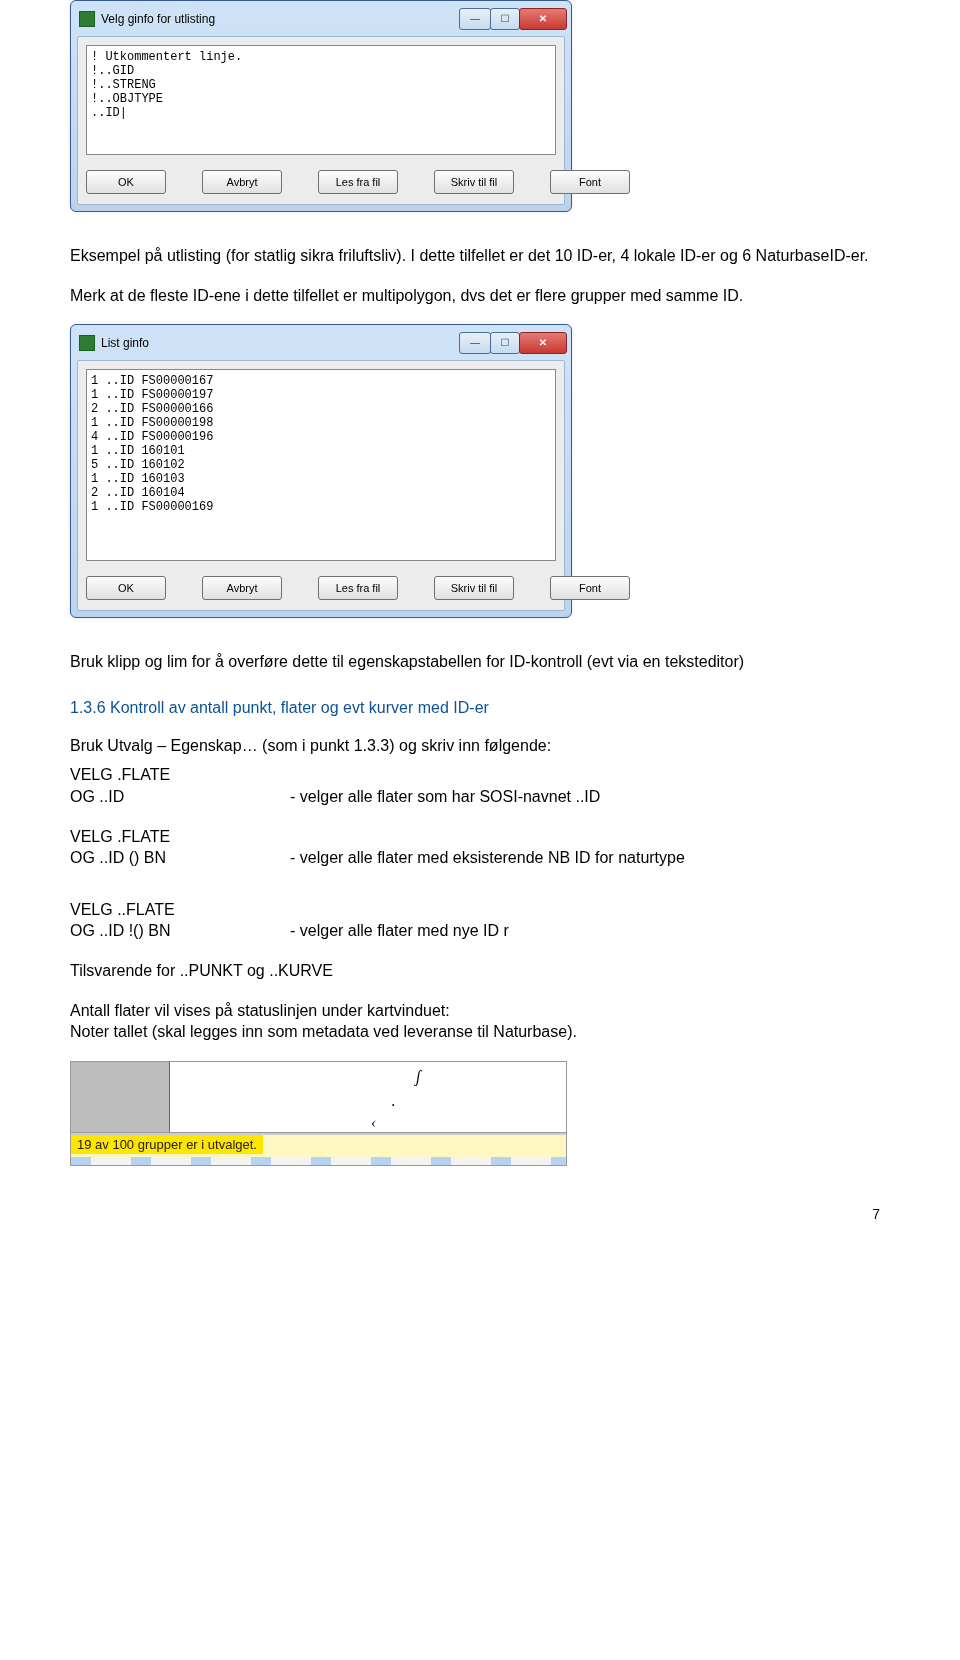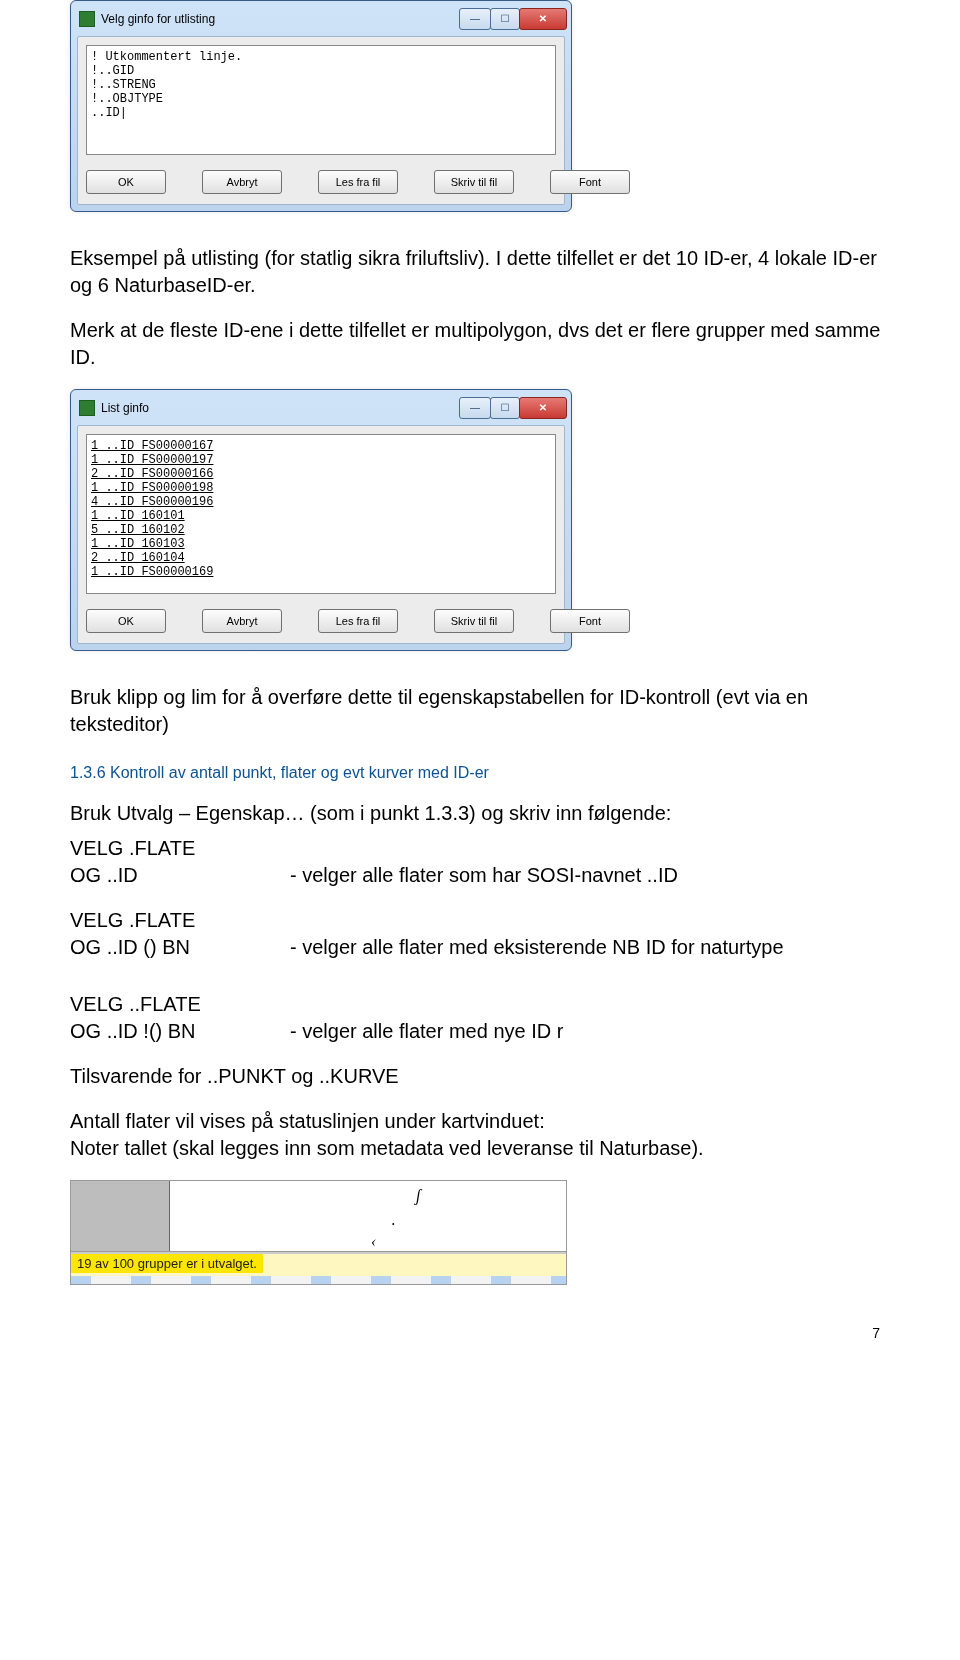--- a/index.html
+++ b/index.html
@@ -81,21 +81,21 @@
     height: 110px;
     border: 1px solid #888;
     background: #fff;
     font-family: 'Courier New', monospace;
     font-size: 12px;
     padding: 4px;
     resize: none;
     white-space: pre;
     overflow-y: scroll;
   }
-  .win7-textarea.tall { height: 160px; text-decoration: underline; }
+  .win7-textarea.tall { height: 192px; }
   .win7-btnrow {
     display: flex;
     gap: 36px;
     margin-top: 10px;
     padding: 2px 0;
   }
   .win7-dlgbtn {
     min-width: 62px;
     height: 22px;
     border: 1px solid #707070;
@@ -104,21 +104,21 @@
     font-family: Tahoma, sans-serif;
     font-size: 11px;
     display: flex;
     align-items: center;
     justify-content: center;
     padding: 0 8px;
   }
   .underline-first::first-letter { text-decoration: underline; }
   .para {
     font-family: Verdana, sans-serif;
-    font-size: 20px;
+    font-size: 16px;
     line-height: 1.35;
     margin: 18px 0;
   }
   .blue-head {
     color: #0b5394;
     font-size: 16px;
     margin: 26px 0 14px 0;
   }
   .cmd-block {
     margin: 8px 0 18px 0;

